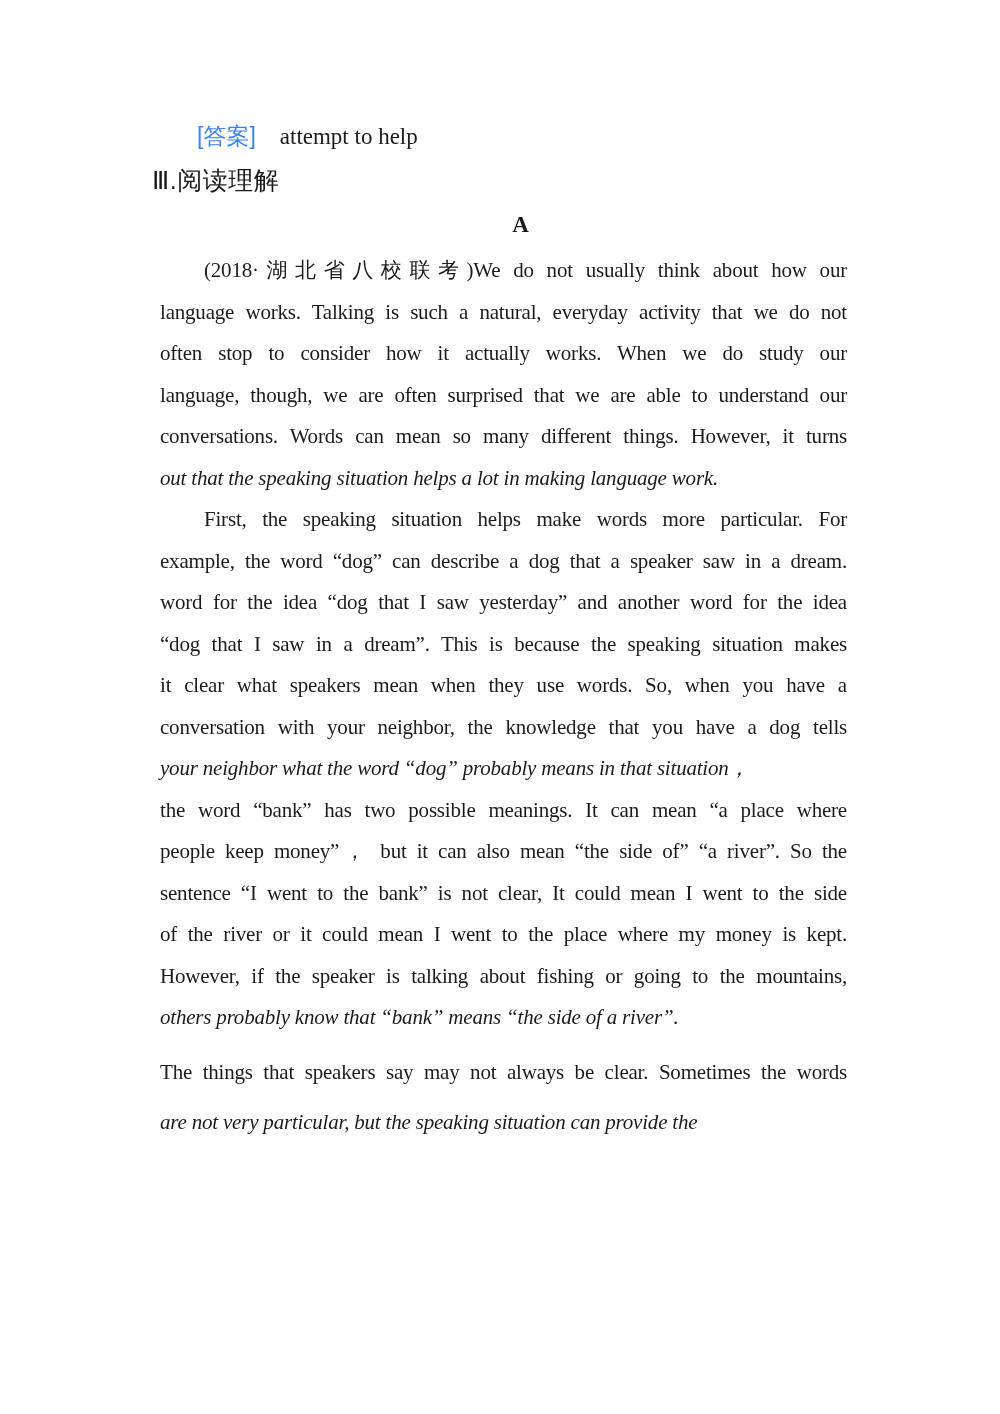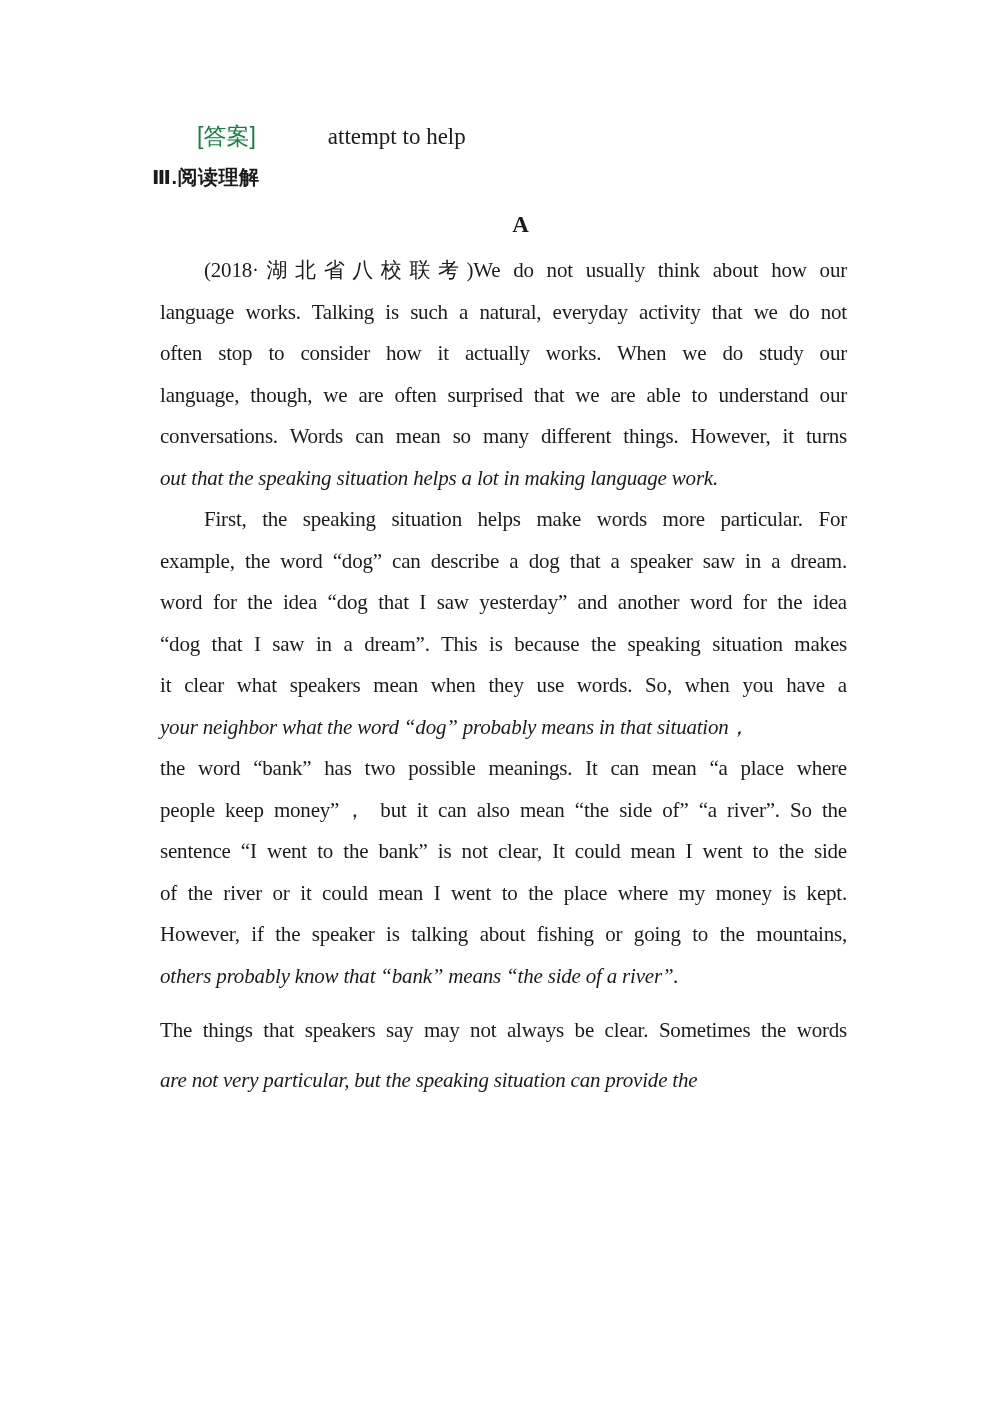--- a/index.html
+++ b/index.html
@@ -11,32 +11,32 @@
     color: #1b1b1b;
   }
   .abs { position: absolute; }
 
   #answer-line {
     top: 121px; left: 197px;
     font-size: 23px;
     white-space: nowrap;
   }
   #answer-label {
-    color: #15803d;
+    color: #3b82f6;
     font-family: "Liberation Sans", "DejaVu Sans", sans-serif;
     font-weight: 500;
     margin-right: 24px;
   }
-  #answer-value { color: #1b1b1b; margin-left: 48px; }
+  #answer-value { color: #1b1b1b; }
 
   #section-heading {
     top: 164px; left: 152px;
-    font-size: 20px;
+    font-size: 25px;
     font-family: "Liberation Sans", "DejaVu Sans", sans-serif;
-    font-weight: 700;
+    font-weight: 400;
     letter-spacing: 0.5px;
   }
 
   #passage-letter {
     top: 212px; left: 152px; width: 695px;
     text-align: center;
     text-indent: 42px;
     font-weight: 700;
     font-size: 23px;
   }
@@ -83,20 +83,21 @@
       <div class="line">conversations. Words can mean so many different things. However, it turns</div>
       <div class="line end">out that the speaking situation helps a lot in making language work.</div>
     </div>
 
     <div class="para" id="p2">
       <div class="line indent">First, the speaking situation helps make words more particular. For</div>
       <div class="line">example, the word “dog” can describe a dog that a speaker saw in a dream.</div>
       <div class="line">word for the idea “dog that I saw yesterday” and another word for the idea</div>
       <div class="line">“dog that I saw in a dream”. This is because the speaking situation makes</div>
       <div class="line">it clear what speakers mean when they use words. So, when you have a</div>
+      <div class="line">conversation with your neighbor, the knowledge that you have a dog tells</div>
       <div class="line end">your neighbor what the word “dog” probably means in that situation，</div>
     </div>
 
     <div class="para" id="p3">
       <div class="line">the word “bank” has two possible meanings. It can mean “a place where</div>
       <div class="line">people keep money”， but it can also mean “the side of” “a river”. So the</div>
       <div class="line">sentence “I went to the bank” is not clear, It could mean I went to the side</div>
       <div class="line">of the river or it could mean I went to the place where my money is kept.</div>
       <div class="line">However, if the speaker is talking about fishing or going to the mountains,</div>
       <div class="line end">others probably know that “bank” means “the side of a river”.</div>

